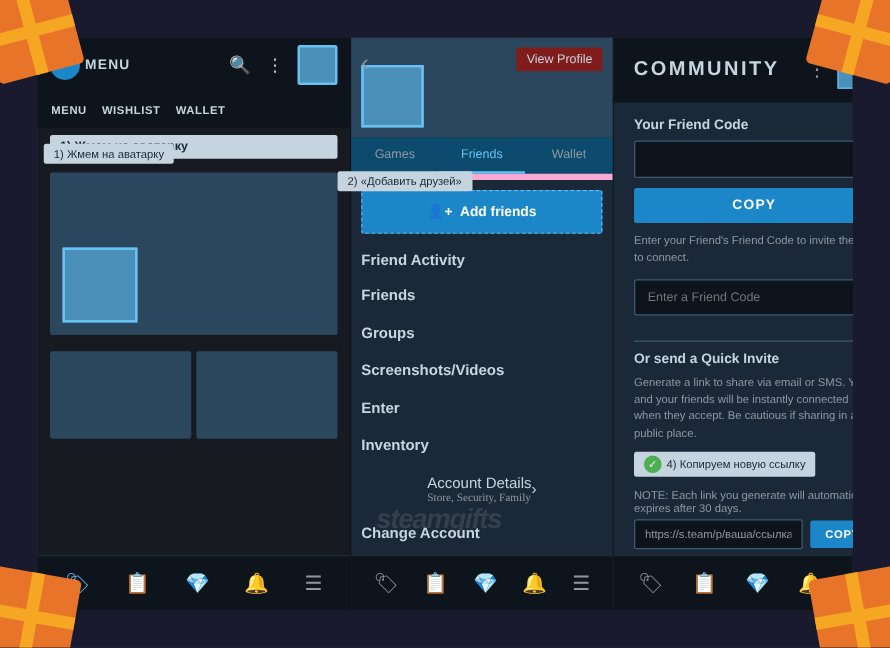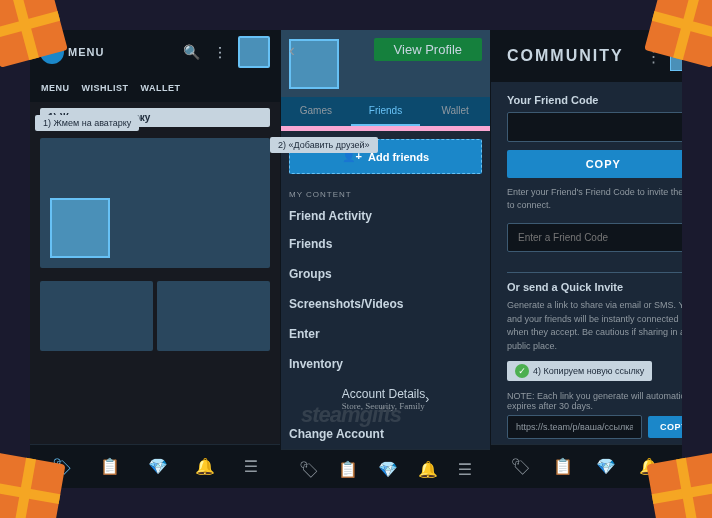--- a/index.html
+++ b/index.html
@@ -250,24 +250,24 @@
       height: 50px;
       background: #4a90b8;
       border: 2px solid #67c1f5;
       margin-right: 8px;
     }
 
     .view-profile-btn {
       position: absolute;
       top: 8px;
       right: 8px;
-      background: #15803d;
-      color: #c7d5e0;
-      font-size: 13px;
-      padding: 4px 20px;
+      background: #7f1d1d;
+      color: #c7d5e0;
+      font-size: 10px;
+      padding: 4px 8px;
       border-radius: 2px;
       cursor: pointer;
     }
 
     .friend-tabs {
       display: flex;
       border-bottom: 5px solid #f9a8d4;
       background: #0c4a6e;
     }
 
@@ -650,21 +650,20 @@
       <div class="friend-tab">Games</div>
       <div class="friend-tab active">Friends</div>
       <div class="friend-tab">Wallet</div>
     </div>
 
     <button class="add-friends-btn">
       <span>👤+</span>
       <span>Add friends</span>
     </button>
 
-    <div class="my-content-label">MY CONTENT</div>
 
     <div class="friend-activity">Friend Activity</div>
     <div class="menu-item">Friends</div>
     <div class="menu-item">Groups</div>
     <div class="menu-item">Screenshots/Videos</div>
     <div class="menu-item">Enter</div>
     <div class="menu-item">Inventory</div>
 
     <div class="menu-item-arrow">
       <div>

